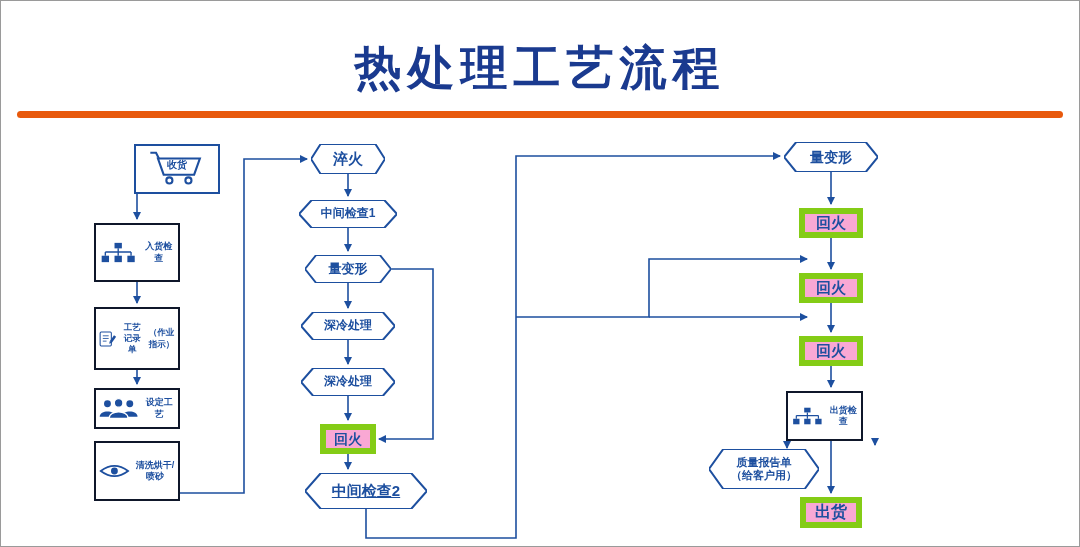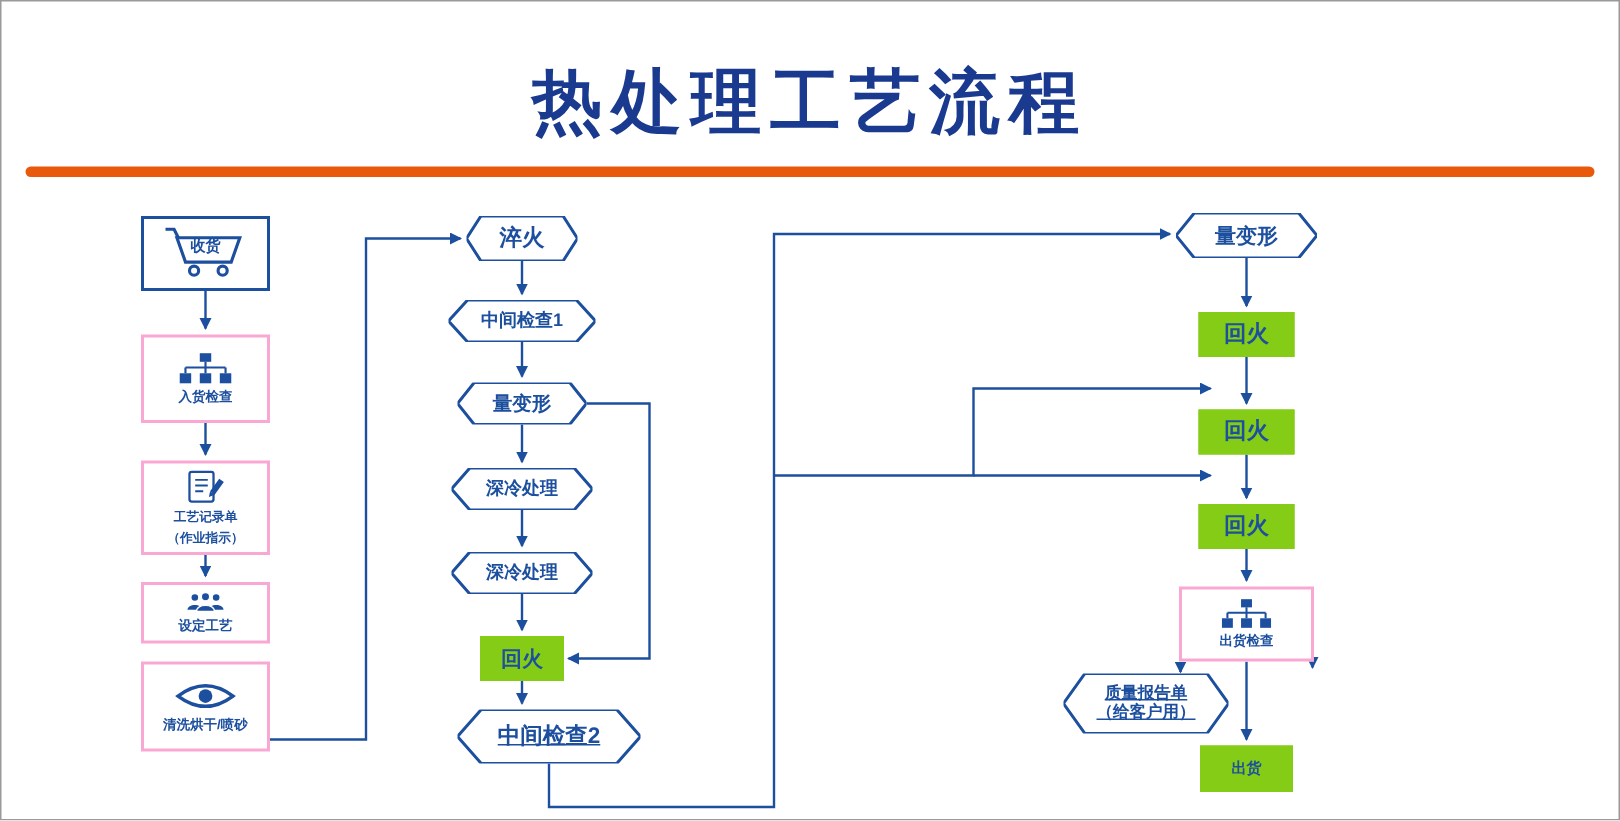--- a/index.html
+++ b/index.html
@@ -20,29 +20,29 @@
   svg.wires { position:absolute; left:0; top:0; width:1080px; height:547px; z-index:1; }
   svg.wires line, svg.wires polyline { stroke:#1d4f9f; stroke-width:1.6; fill:none; }
 
   .node {
     position:absolute; z-index:2; display:flex; align-items:center; justify-content:center;
     color:#1d4f9f; font-weight:bold; text-align:center; line-height:1.15;
   }
   .hex svg.shape { position:absolute; left:0; top:0; width:100%; height:100%; }
   .hex svg.shape polygon { fill:#ffffff; stroke:#1d4f9f; stroke-width:2; }
   .hex .lbl, .hex .lbl2 { position:relative; z-index:1; }
-  .lbl2 span { display:block;text-decoration:underline; }
-  .rect-node { background:#84cc16; border:4px solid #84cc16; }
+  .lbl2 span { display:block; }
+  .rect-node { background:#f9a8d4; border:6px solid #84cc16; }
   .icon-box {
-    background:#ffffff; border:2px solid #f9a8d4;
-    flex-direction:column; gap:3px; padding:4px 2px;
+    background:#ffffff; border:2px solid #0f172a;
+    flex-direction:row; gap:3px; padding:4px 2px;
   }
   .lbl-s { font-size:9px; font-weight:bold; color:#1d4f9f; line-height:1.25; }
   .lbl-xs { font-size:8.5px; font-weight:bold; color:#1d4f9f; line-height:1.3; }
-  .cart-box { background:#ffffff; border:2px solid #1d4f9f; }
+  .cart-box { background:#ffffff; border:2px solid #1d4f9f;margin-left:40px; }
   .cart-label {
     position:absolute; left:0; right:0; top:13px; text-align:center;
     font-size:10px; font-weight:bold; color:#1d4f9f; z-index:1;
   }
 </style>
 </head>
 <body>
 
 <div class="canvas">
 
@@ -202,21 +202,21 @@
   </div>
 
   <div class="node rect-node" style="left:798px; top:272px; width:64px; height:30px; font-size:15px;">
     <span class="lbl">回火</span>
   </div>
 
   <div class="node rect-node" style="left:798px; top:335px; width:64px; height:30px; font-size:15px;">
     <span class="lbl">回火</span>
   </div>
 
-  <div class="node icon-box" style="left:785px; top:390px; width:90px; height:50px;">
+  <div class="node icon-box" style="left:785px; top:390px; width:77px; height:50px;">
     <svg viewBox="0 0 44 21" width="40" height="20" aria-hidden="true">
       <g fill="#1d4f9f">
         <rect x="18" y="0" width="8" height="6"></rect>
         <rect x="4" y="14" width="8" height="7"></rect>
         <rect x="18" y="14" width="8" height="7"></rect>
         <rect x="32" y="14" width="8" height="7"></rect>
       </g>
       <path d="M22 6 V10 M8 10 H36 M8 10 V14 M22 10 V14 M36 10 V14" stroke="#1d4f9f" stroke-width="1.5" fill="none"></path>
     </svg>
     <span class="lbl-s">出货检查</span>
@@ -226,17 +226,17 @@
     <svg class="shape" viewBox="0 0 100 40" preserveAspectRatio="none" aria-hidden="true">
         <polygon points="13,0 87,0 100,20 87,40 13,40 0,20" vector-effect="non-scaling-stroke"></polygon>
       </svg>
     <div class="lbl2">
       <span>质量报告单</span>
       <span>（给客户用）</span>
     </div>
   </div>
 
 
-  <div class="node rect-node" style="left:799px; top:496px; width:62px; height:31px; font-size:10px;">
+  <div class="node rect-node" style="left:799px; top:496px; width:62px; height:31px; font-size:16px;">
     <span class="lbl">出货</span>
   </div>
 
 </div>
 
 </body></html>

